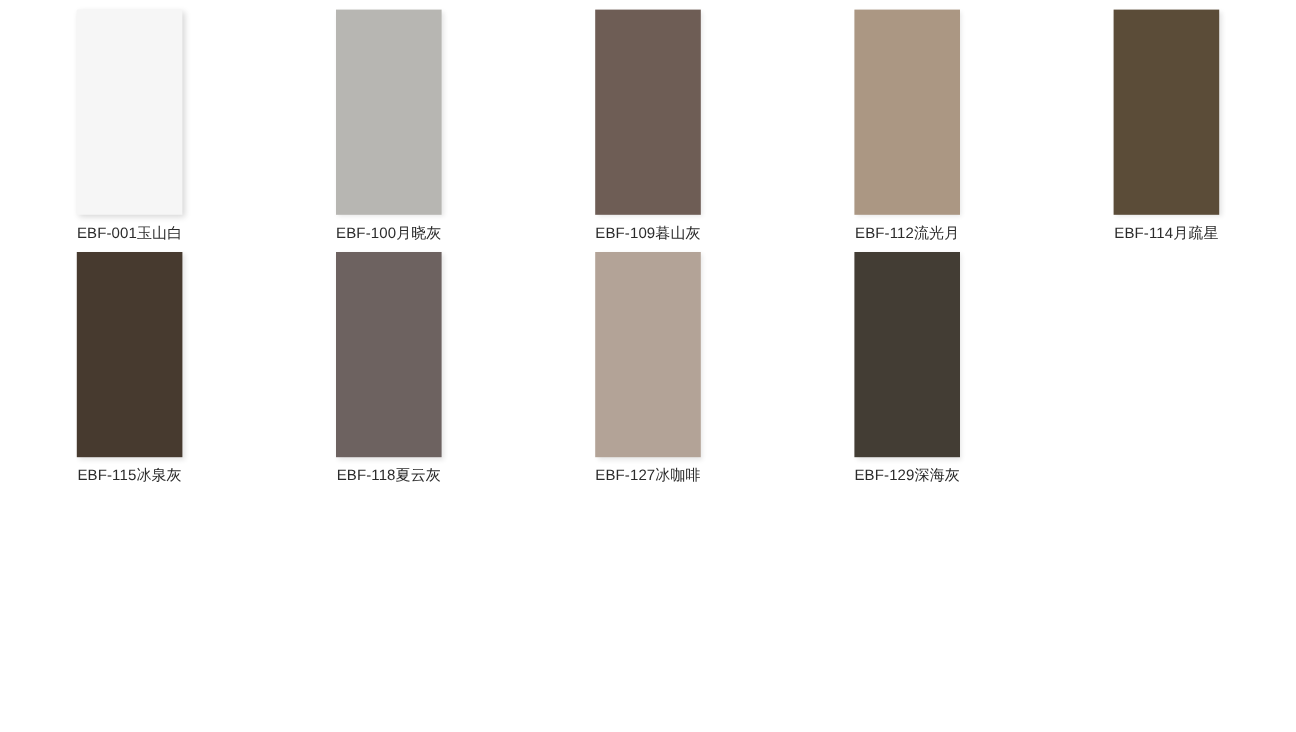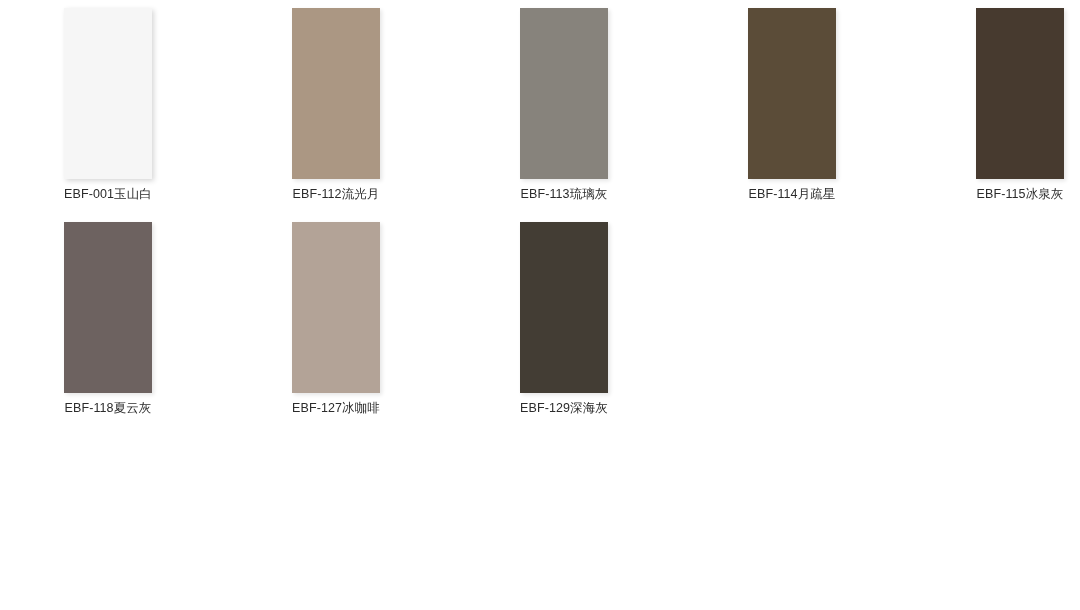--- a/index.html
+++ b/index.html
@@ -15,21 +15,20 @@
     -webkit-font-smoothing: antialiased;
   }
 
   .palette-grid {
     position: relative;
     width: 1080px;
     height: 610px;
     display: grid;
     grid-template-columns: repeat(5, 216px);
     grid-template-rows: 202px 202px 206px;
-    gap: 12px;
   }
 
   .swatch-cell {
     position: relative;
     display: flex;
     flex-direction: column;
     align-items: center;
     justify-content: flex-start;
   }
 
@@ -58,27 +57,31 @@
   .row-3 .swatch-chip { height: 178px; }
 </style>
 </head>
 <body style="background: rgb(255, 255, 255);">
 
 <div class="palette-grid">
     <div class="swatch-cell row-1">
       <div class="swatch-chip light-chip" style="background: rgb(246, 246, 246);"></div>
       <div class="swatch-label">EBF-001玉山白</div>
     </div>
+    <div class="swatch-cell row-1">
+      <div class="swatch-chip" style="background: rgb(183, 182, 178);"></div>
+      <div class="swatch-label">EBF-100月晓灰</div>
+    </div>
+    <div class="swatch-cell row-1">
+      <div class="swatch-chip" style="background: rgb(110, 93, 85);"></div>
+      <div class="swatch-label">EBF-109暮山灰</div>
+    </div>
     <div class="swatch-cell row-2">
       <div class="swatch-chip" style="background: rgb(171, 151, 131);"></div>
       <div class="swatch-label">EBF-112流光月</div>
-    </div>
-    <div class="swatch-cell row-2">
-      <div class="swatch-chip" style="background: rgb(135, 131, 124);"></div>
-      <div class="swatch-label">EBF-113琉璃灰</div>
     </div>
     <div class="swatch-cell row-2">
       <div class="swatch-chip" style="background: rgb(91, 76, 56);"></div>
       <div class="swatch-label">EBF-114月疏星</div>
     </div>
     <div class="swatch-cell row-2">
       <div class="swatch-chip" style="background: rgb(71, 58, 47);"></div>
       <div class="swatch-label">EBF-115冰泉灰</div>
     </div>
     <div class="swatch-cell row-3">

